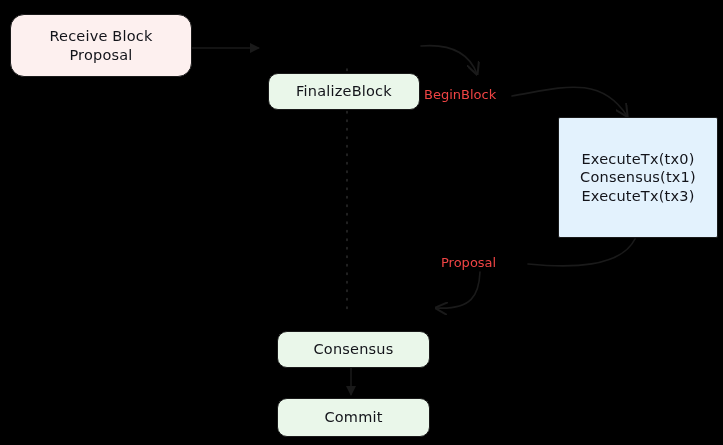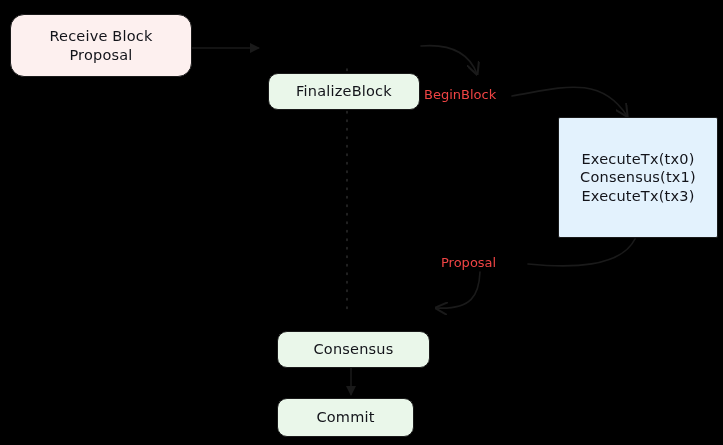--- a/index.html
+++ b/index.html
@@ -64,21 +64,21 @@
     border-radius: 2px;
     font-size: 14.5px;
   }
   #node-consensus {
     left: 277px; top: 311px; width: 153px; height: 37px;
     background: #eaf7ea;
     font-size: 14.5px;
     margin-top: 20px;
   }
   #node-commit {
-    left: 277px; top: 398px; width: 137px; height: 39px;
+    left: 277px; top: 398px; width: 153px; height: 39px;
     background: #eaf7ea;
     font-size: 14.5px;
   }
   
   .edge-label {
     position: absolute;
     color: #ef4444;
     font-family: "DejaVu Sans", sans-serif;
     font-size: 13px;
     white-space: nowrap;

